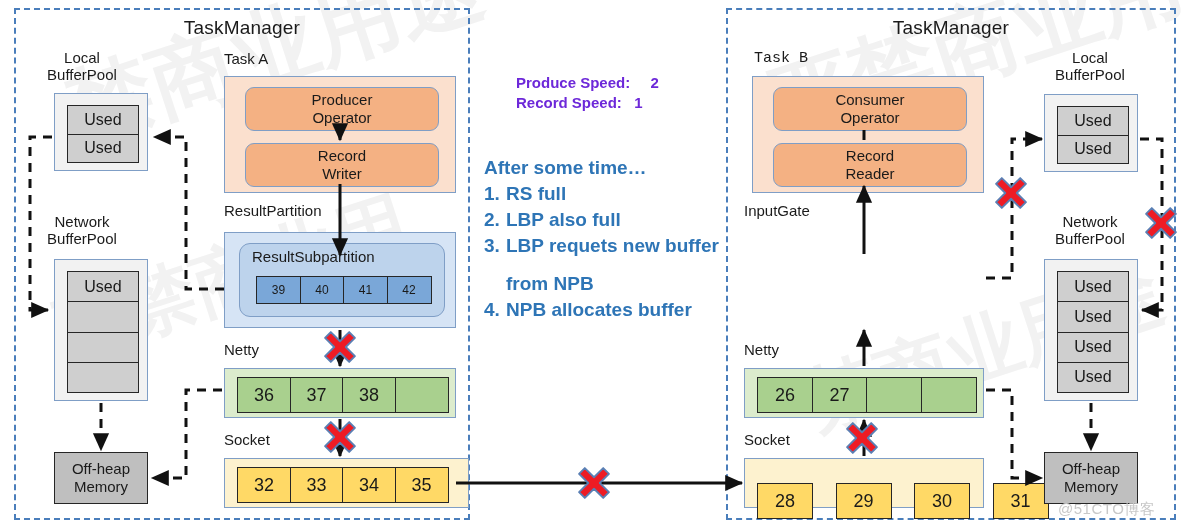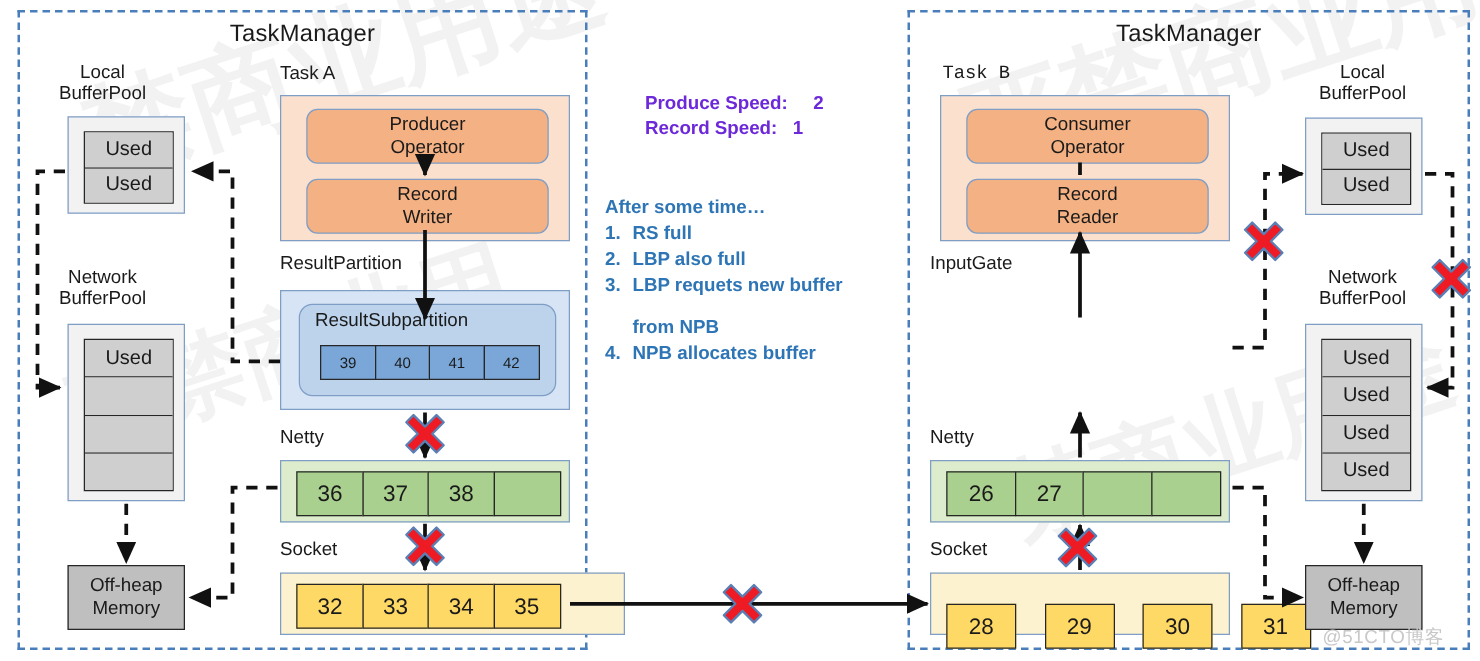--- a/index.html
+++ b/index.html
@@ -67,21 +67,21 @@
   }
   .pool-cell:last-child{border-bottom:none;}
   .offheap{
     background:#bfbfbf;border:1.5px solid #262626;
     display:flex;flex-direction:column;align-items:center;justify-content:center;
     font-size:15px;color:#1a1a1a;line-height:1.18;
   }
 
   
   .red-line{color:#6d28d9;font-size:15px;font-weight:bold;white-space:nowrap;}
-  .blue-line{color:#2e75b6;font-size:15px;font-weight:bold;white-space:nowrap;}
+  .blue-line{color:#2e75b6;font-size:19px;font-weight:bold;white-space:nowrap;}
   .num-item{display:flex;}
   .num-item .n{width:22px;flex:0 0 22px;}
 
   
   #wires{position:absolute;left:0;top:0;width:1184px;height:529px;pointer-events:none;}
 
   
   .xmark{pointer-events:none;}
 
   
@@ -165,21 +165,21 @@
   <div class="abs netty-outer" style="left:224px;top:368px;width:232px;height:50px;">
     <div class="cellrow" style="position:absolute;left:12px;top:8px;">
       <div class="cell cell-green" style="width:52px;height:34px;">36</div>
       <div class="cell cell-green" style="width:52px;height:34px;">37</div>
       <div class="cell cell-green" style="width:52px;height:34px;">38</div>
       <div class="cell cell-green" style="width:52px;height:34px;"></div>
     </div>
   </div>
 
   <div class="abs caption" style="left:224px;top:431px;">Socket</div>
-  <div class="abs socket-outer" style="left:224px;top:458px;width:276px;height:50px;">
+  <div class="abs socket-outer" style="left:224px;top:458px;width:245px;height:50px;">
     <div class="cellrow" style="position:absolute;left:12px;top:8px;">
       <div class="cell cell-yellow" style="width:52px;height:34px;">32</div>
       <div class="cell cell-yellow" style="width:52px;height:34px;">33</div>
       <div class="cell cell-yellow" style="width:52px;height:34px;">34</div>
       <div class="cell cell-yellow" style="width:52px;height:34px;">35</div>
     </div>
   </div>
 
   <div class="abs" style="left:516px;top:74px;">
     <div class="red-line">

